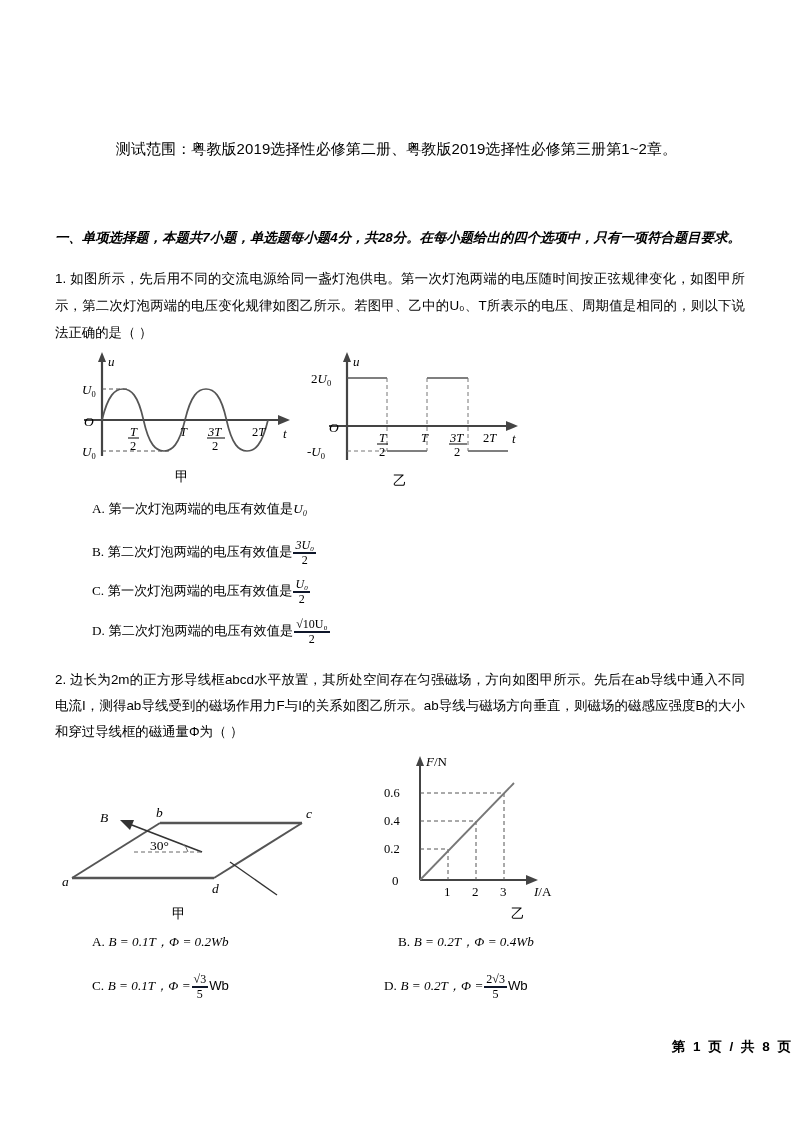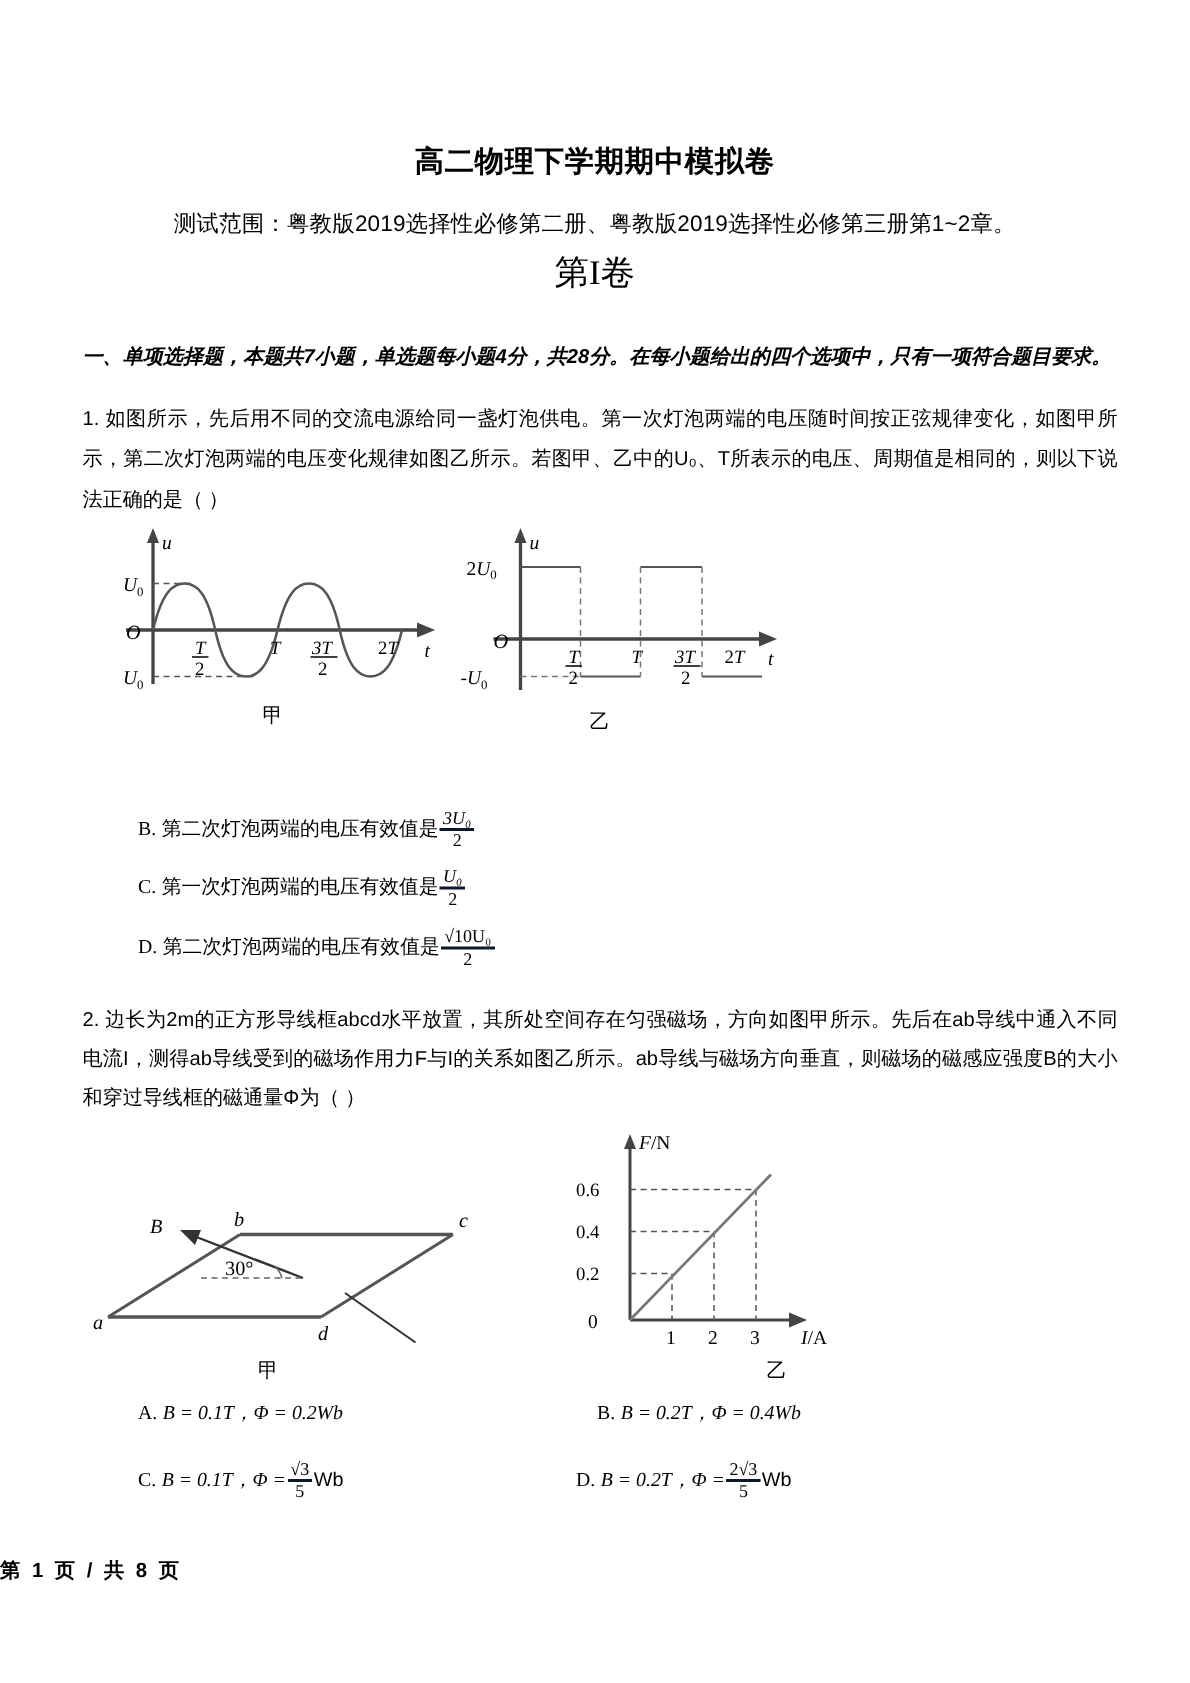--- a/index.html
+++ b/index.html
@@ -94,39 +94,37 @@
   #cap-jia1 { left:175px; top:468px; }
   #cap-yi1  { left:393px; top:472px; }
   #cap-jia2 { left:172px; top:905px; }
   #cap-yi2  { left:511px; top:905px; }
 
   .figbox { position:absolute; }
 
   .footer {
     position:absolute;
     left:0; right:0; top:1038px;
-    text-align:left;
+    text-align:right;
     font-size:13.5px;
     font-weight:bold;
     font-family:"Liberation Sans", sans-serif;
     letter-spacing:2px;
   }
 
   svg text { font-family:"Liberation Serif", serif; }
 </style>
 </head>
 <body>
 
 <div class="page">
 
-  <div class="doc-title">高二物理下学期期中模拟卷</div>
 
   <div class="subtitle">测试范围：粤教版2019选择性必修第二册、粤教版2019选择性必修第三册第1~2章。</div>
 
-  <div class="juan">第I卷</div>
 
   <div class="section-head">一、单项选择题，本题共7小题，单选题每小题4分，共28分。在每小题给出的四个选项中，只有一项符合题目要求。</div>
 
   <div class="q-text" id="q1-text">
     <span>1.</span>
     <span>如图所示，先后用不同的交流电源给同一盏灯泡供电。第一次灯泡两端的电压随时间按正弦规律变化，如图甲所示，第二次灯泡两端的电压变化规律如图乙所示。若图甲、乙中的U₀、T所表示的电压、周期值是相同的，则以下说法正确的是（    ）</span>
   </div>
 
   <div class="figbox" style="left:62px; top:348px;">
     <svg width="250" height="120" viewBox="0 0 250 120">
@@ -188,20 +186,24 @@
       <text x="74" y="108" font-size="12.5">2</text>
       <text x="116" y="94" font-size="12.5" font-style="italic">T</text>
       <text x="145" y="94" font-size="12.5" font-style="italic">3T</text>
       <line x1="144" y1="96" x2="162" y2="96" stroke="#000" stroke-width="1"></line>
       <text x="149" y="108" font-size="12.5">2</text>
       <text x="178" y="94" font-size="12.5">2<tspan font-style="italic">T</tspan></text>
     </svg>
   </div>
   <div class="cap" id="cap-yi1">乙</div>
 
+  <div class="opt q1opt" id="q1a">
+    <span class="lbl">A.</span>
+    <span>第一次灯泡两端的电压有效值是</span><span class="mathi">U₀</span>
+  </div>
 
   <div class="opt q1opt" id="q1b">
     <span class="lbl">B.</span>
     <span>第二次灯泡两端的电压有效值是</span><span class="frac"><span class="num mathi">3U₀</span><span class="den">2</span></span>
   </div>
 
   <div class="opt q1opt" id="q1c">
     <span class="lbl">C.</span>
     <span>第一次灯泡两端的电压有效值是</span><span class="frac"><span class="num mathi">U₀</span><span class="den">2</span></span>
   </div>

